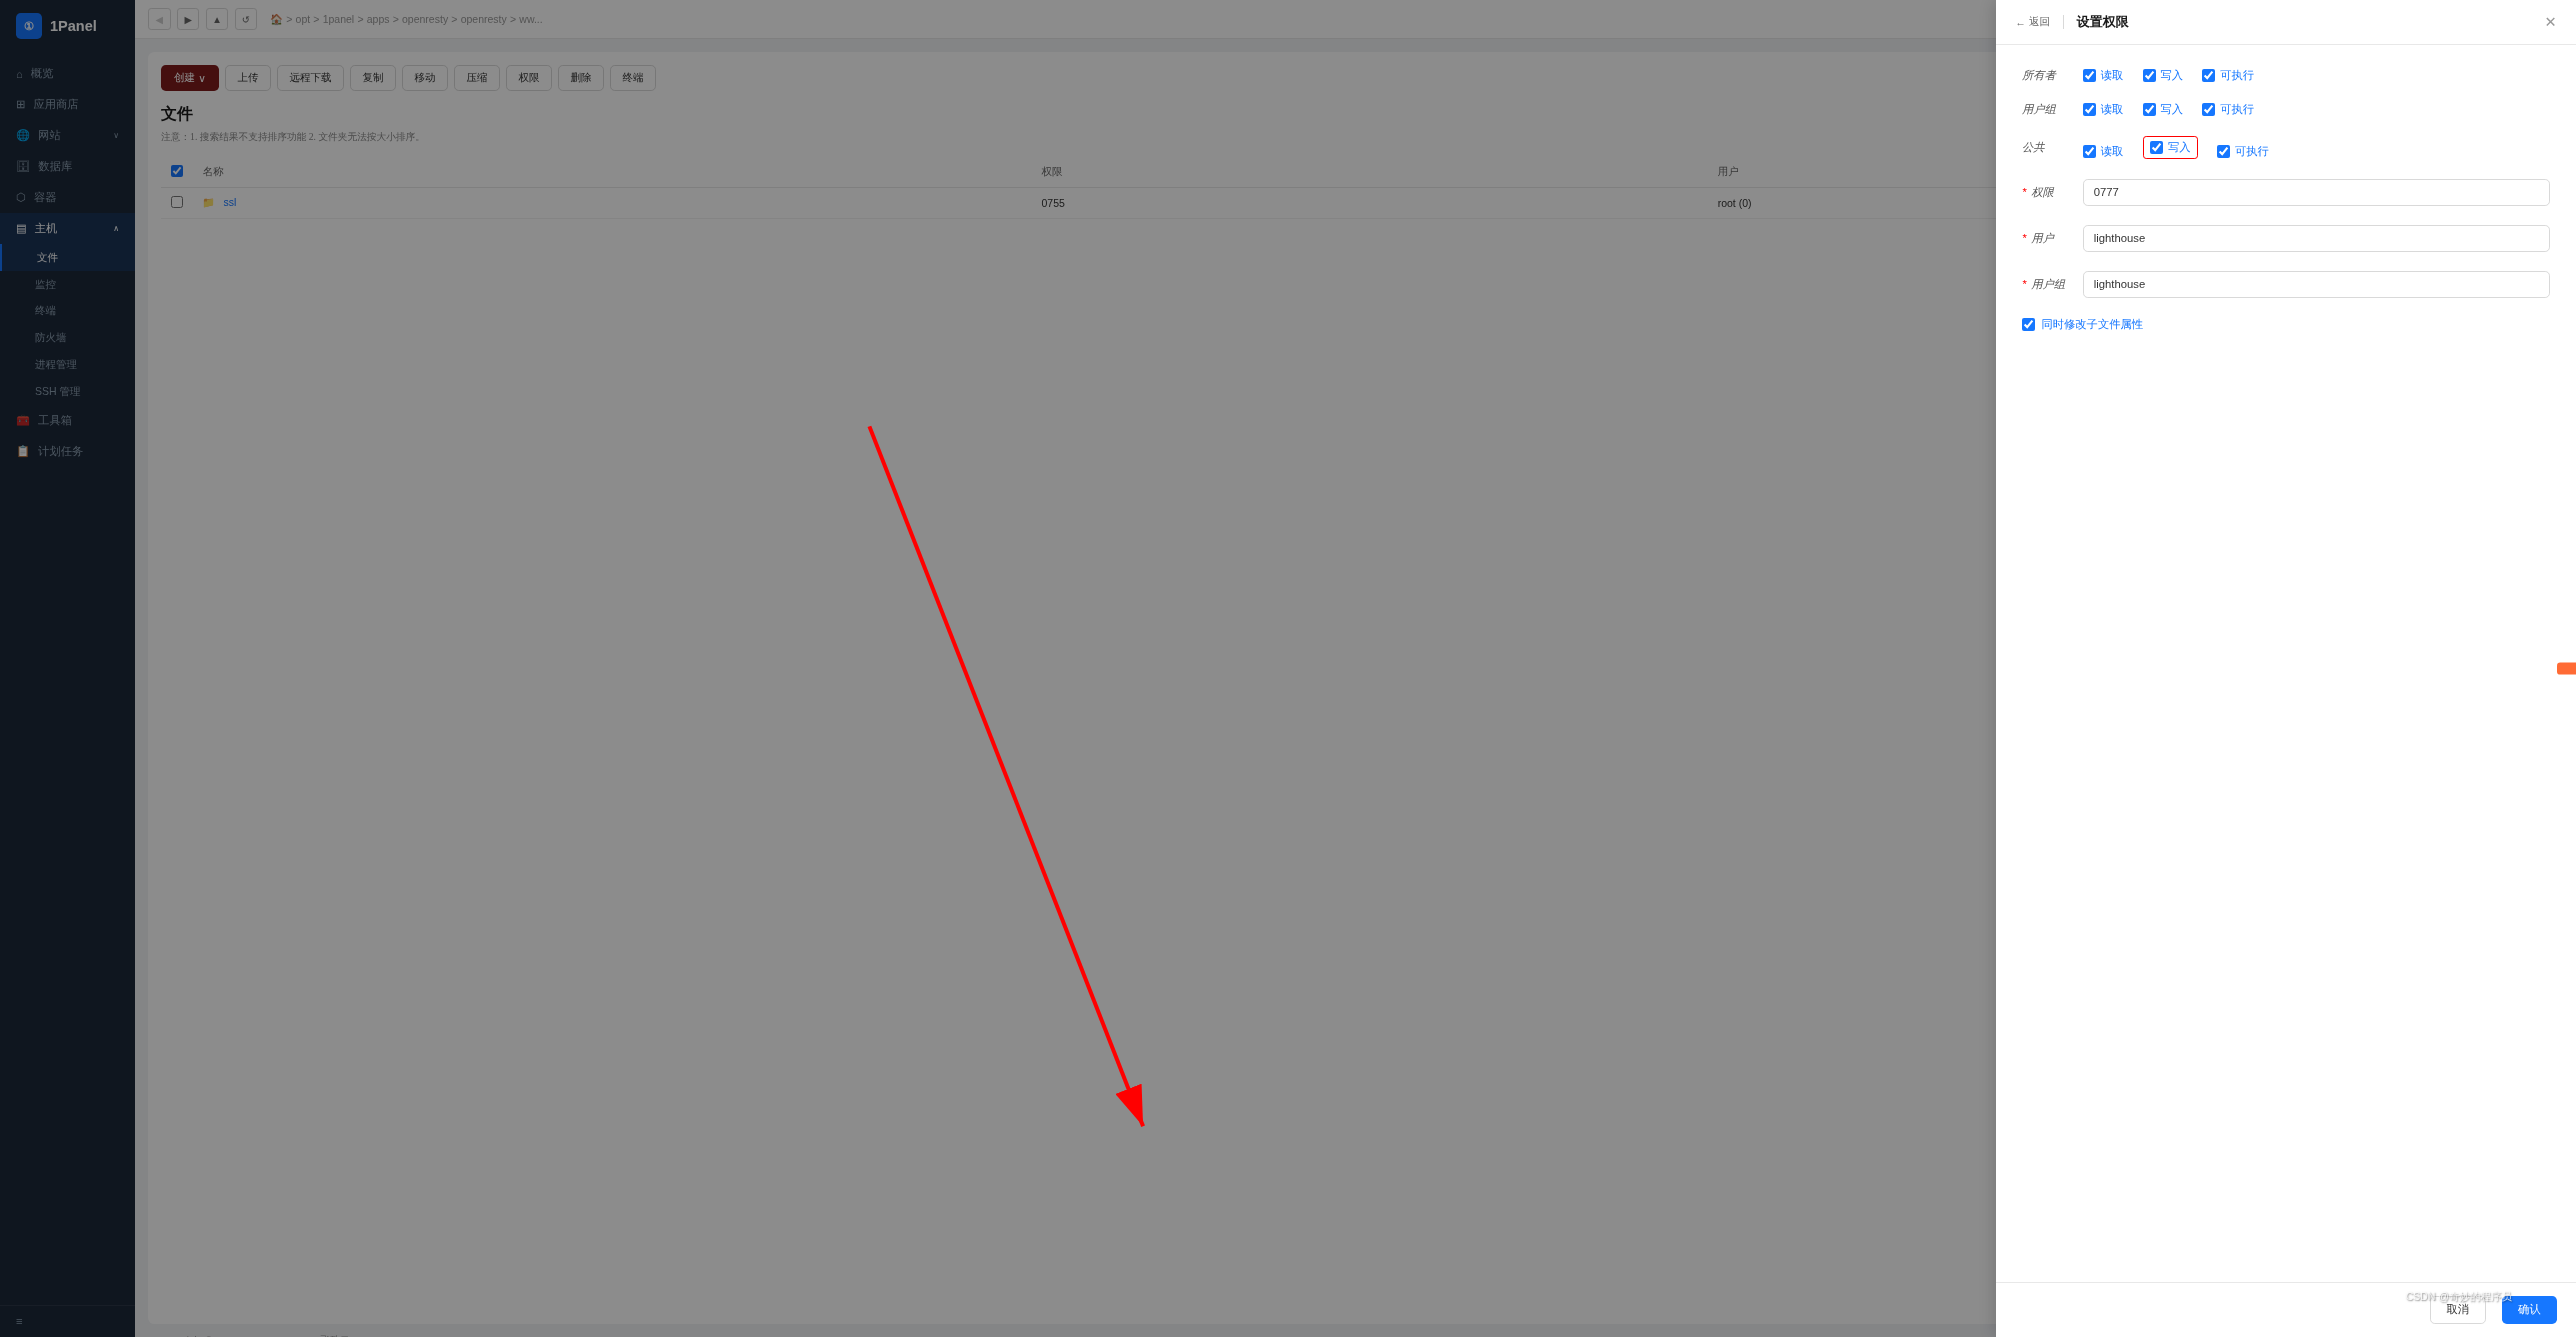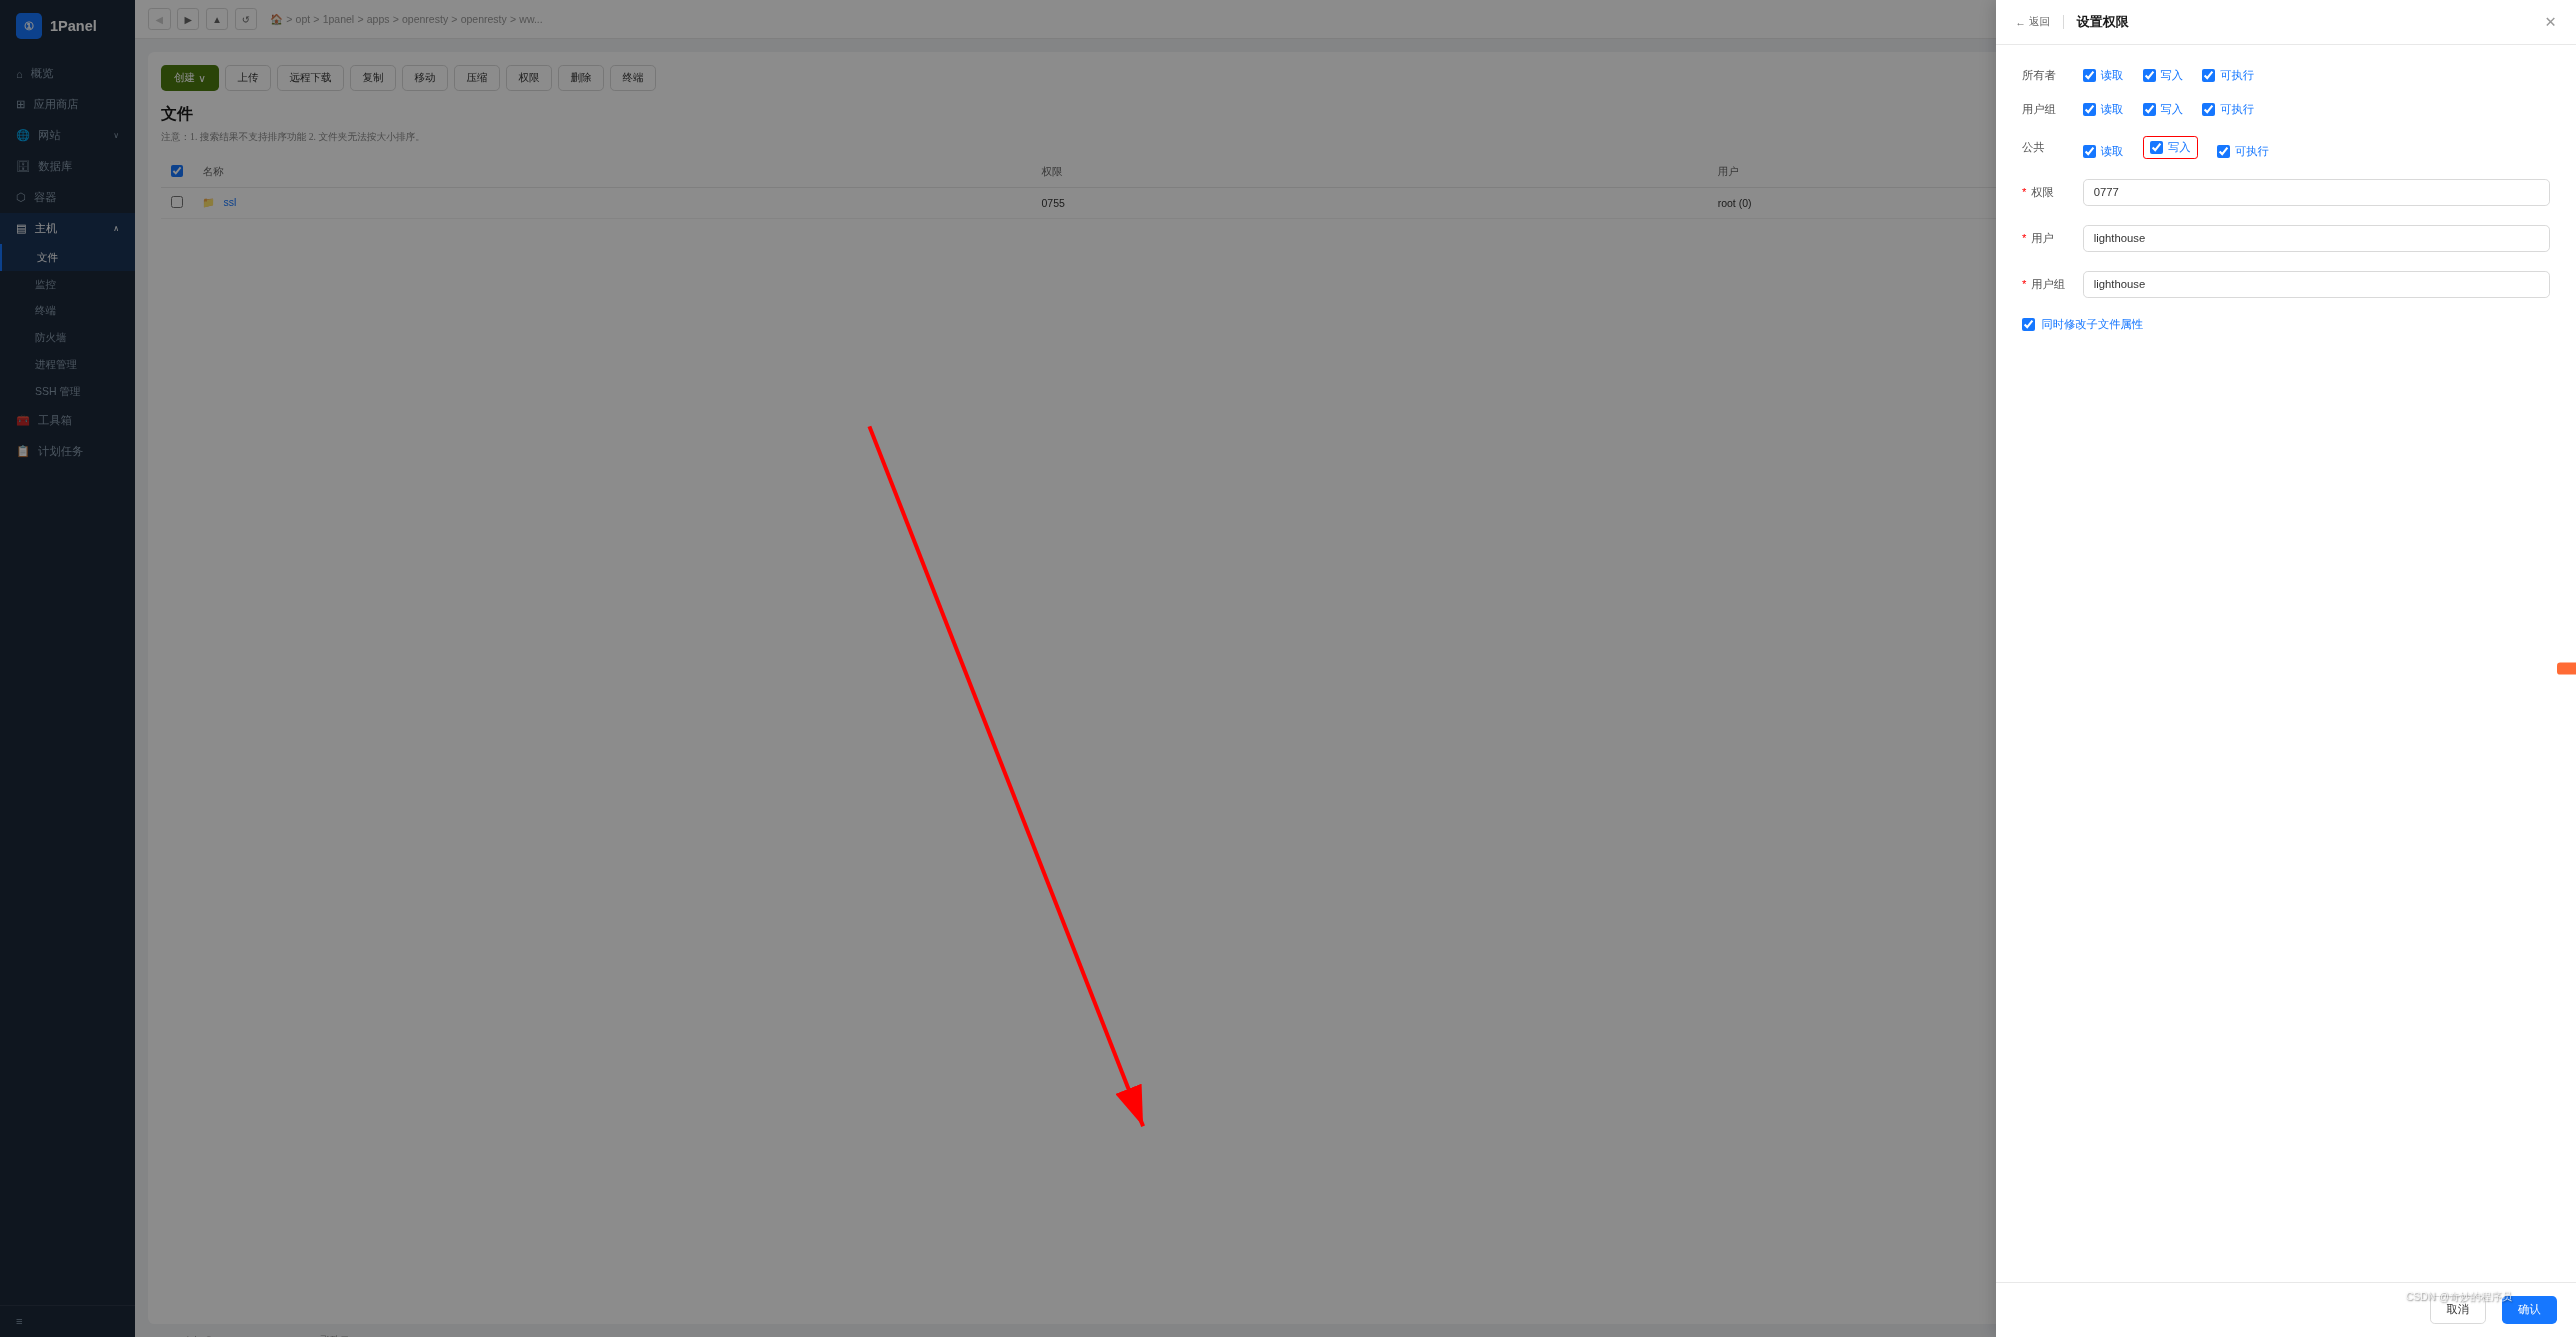--- a/index.html
+++ b/index.html
@@ -111,21 +111,21 @@
       border-radius: 6.4px;
       padding: 13px;
       height: 100%;
     }
     .toolbar {
       display: flex;
       gap: 6.4px;
       margin-bottom: 13px;
     }
     .btn-create {
-      background: #4d7c0f;
+      background: #7f1d1d;
       color: white;
       border: none;
       padding: 5.6px 13px;
       border-radius: 4.8px;
       cursor: pointer;
       font-size: 10.5px;
       display: flex;
       align-items: center;
       gap: 3.2px;
     }
@@ -218,20 +218,21 @@
       display: flex;
       align-items: center;
       margin-bottom: 19.3px;
       gap: 13px;
     }
     .form-label {
       width: 48px;
       color: #555;
       font-size: 11.3px;
       flex-shrink: 0;
+      font-style: italic;
     }
     .perm-checkboxes {
       display: flex;
       gap: 19.3px;
       align-items: flex-end;
     }
     .perm-check {
       display: flex;
       align-items: center;
       gap: 4.8px;

